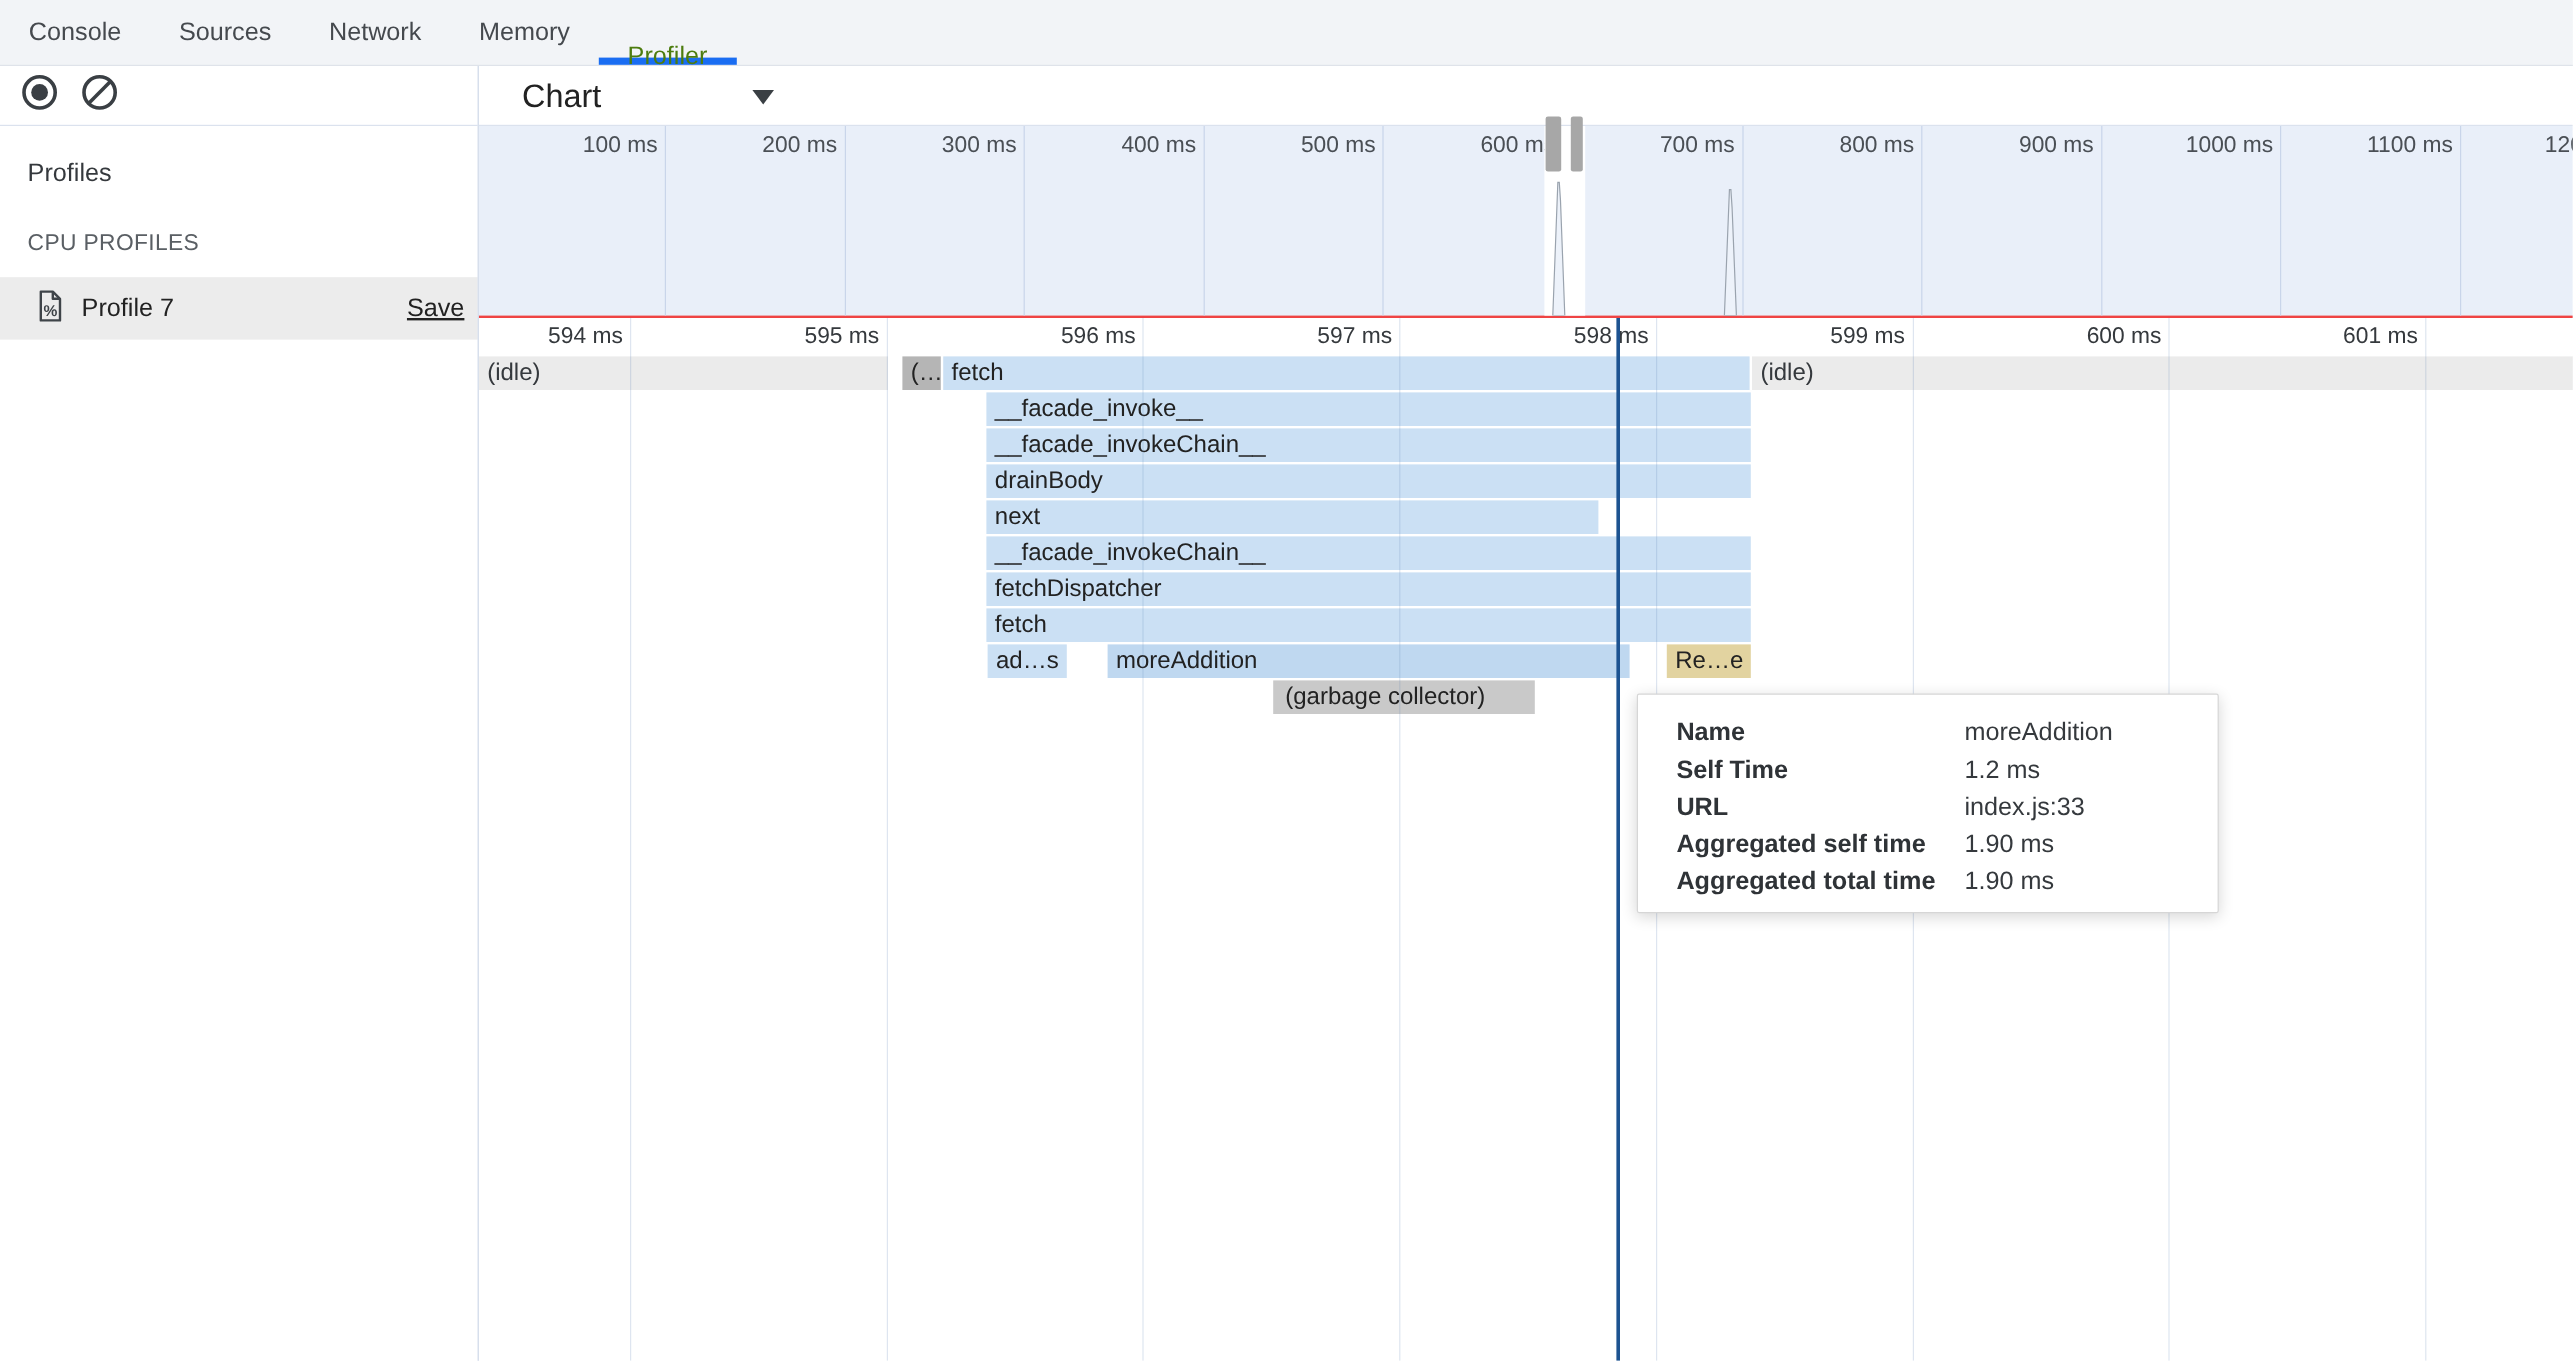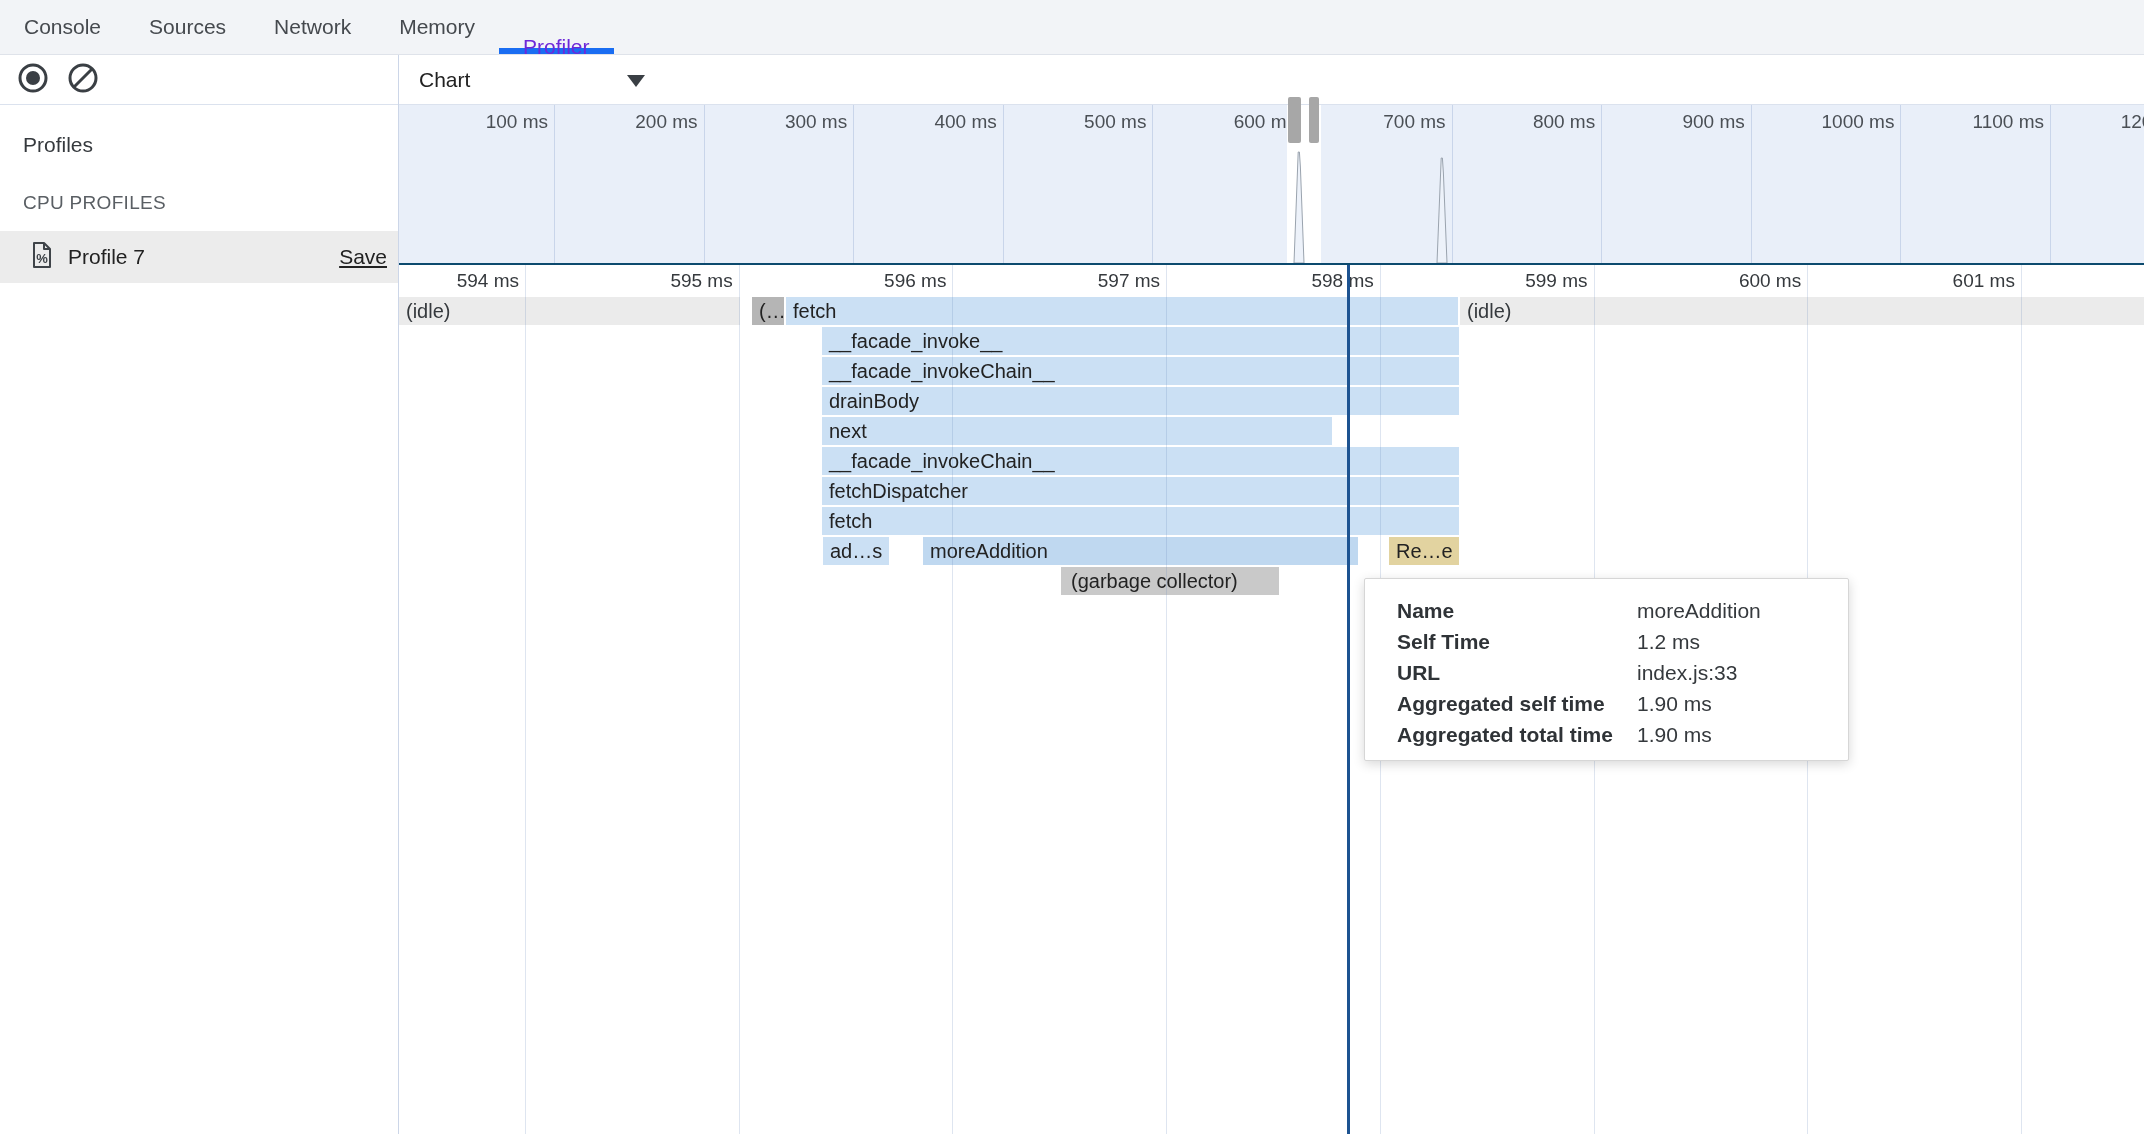--- a/index.html
+++ b/index.html
@@ -5,46 +5,46 @@
   * { margin:0; padding:0; box-sizing:border-box; }
   html,body { width:2144px; height:1134px; }
   body { font-family:"Liberation Sans","DejaVu Sans",sans-serif; background:#fff; overflow:hidden; position:relative; color:#222; }
 
   
   .tabbar { position:absolute; left:0; top:0; width:2144px; height:55px;
             background:#f2f4f7; border-bottom:1px solid #dfe3ea;
             display:flex; align-items:stretch; padding-left:0; }
   .tab { display:flex; align-items:center; padding:0 24px; font-size:21px; color:#45494e;
          border-bottom:6px solid transparent; padding-top:6px; cursor:default; }
-  .tab.active { color:#6d28d9; border-bottom-color:#1a6df2;margin-top:39px; }
+  .tab.active { color:#4d7c0f; border-bottom-color:#1a6df2;margin-top:39px; }
 
   
   .sidebar { position:absolute; left:0; top:55px; width:398px; bottom:0; background:#fff; }
   .side-toolbar { position:absolute; left:0; top:0; width:100%; height:50px;
                   border-bottom:1px solid #dbe2ee; display:flex; align-items:center; gap:14px; padding-left:15px; }
   .icon-btn { width:36px; height:36px; display:flex; align-items:center; justify-content:center; }
   .profiles-heading { position:absolute; left:23px; top:78px; font-size:21px; color:#35393d;text-align:right; }
   .cpu-heading { position:absolute; left:23px; top:137px; font-size:19px; color:#5a5f64; letter-spacing:.3px; }
   .profile-row { position:absolute; left:0; top:176px; width:100%; height:52px; background:#ececec;
                  display:flex; align-items:center; }
   .profile-row .doc { margin-left:30px; }
   .profile-name { margin-left:14px; font-size:21px; color:#222; }
   .save-link { position:absolute; right:11px; font-size:21px; color:#222; text-decoration:underline; cursor:pointer; }
 
   
   .main { position:absolute; left:398px; top:55px; right:0; bottom:0; border-left:1px solid #ccd6e8; overflow:hidden; }
   .main-toolbar { position:absolute; left:0; top:0; right:0; height:50px; background:#fff; border-bottom:1px solid #dbe2ee; }
   .chart-select { position:absolute; left:0; top:0; width:265px; height:50px; display:flex; align-items:center; cursor:pointer; }
-  .chart-select .label { margin-left:20px; font-size:21px; color:#222; }
+  .chart-select .label { margin-left:36px; font-size:27px; color:#222; }
   .caret { position:absolute; left:228px; top:20px; width:0; height:0;
            border-left:9px solid transparent; border-right:9px solid transparent; border-top:12px solid #3a3f44; }
 
   
   .overview { position:absolute; left:0; top:50px; right:0; height:160px; background:#e9eff9;
-              border-bottom:2px solid #0c4a6e; }
+              border-bottom:2px solid #ef4444; }
   .ov-sep { position:absolute; top:0; height:158px; width:1px; background:#c9d5ea; z-index:1; }
   .ov-label { position:absolute; top:6px; width:124px; text-align:right; font-size:19px; color:#4a4f55; z-index:1; white-space:nowrap; }
   .ov-selection { position:absolute; top:0; height:158px; background:#fff; z-index:2; }
   .ov-spike { position:absolute; z-index:3; }
   .ov-handle { position:absolute; top:-8px; height:46px; background:#a7a7a7; border-radius:2px; z-index:4; }
 
   
   .detail { position:absolute; left:0; top:210px; right:0; bottom:0; background:#fff; }
   .grid-line { position:absolute; top:0; bottom:0; width:1px; background:rgba(105,135,185,0.22); z-index:3; }
   .ruler-label { position:absolute; top:5px; width:144px; text-align:right; font-size:19px; color:#35393d; z-index:1; white-space:nowrap; }

